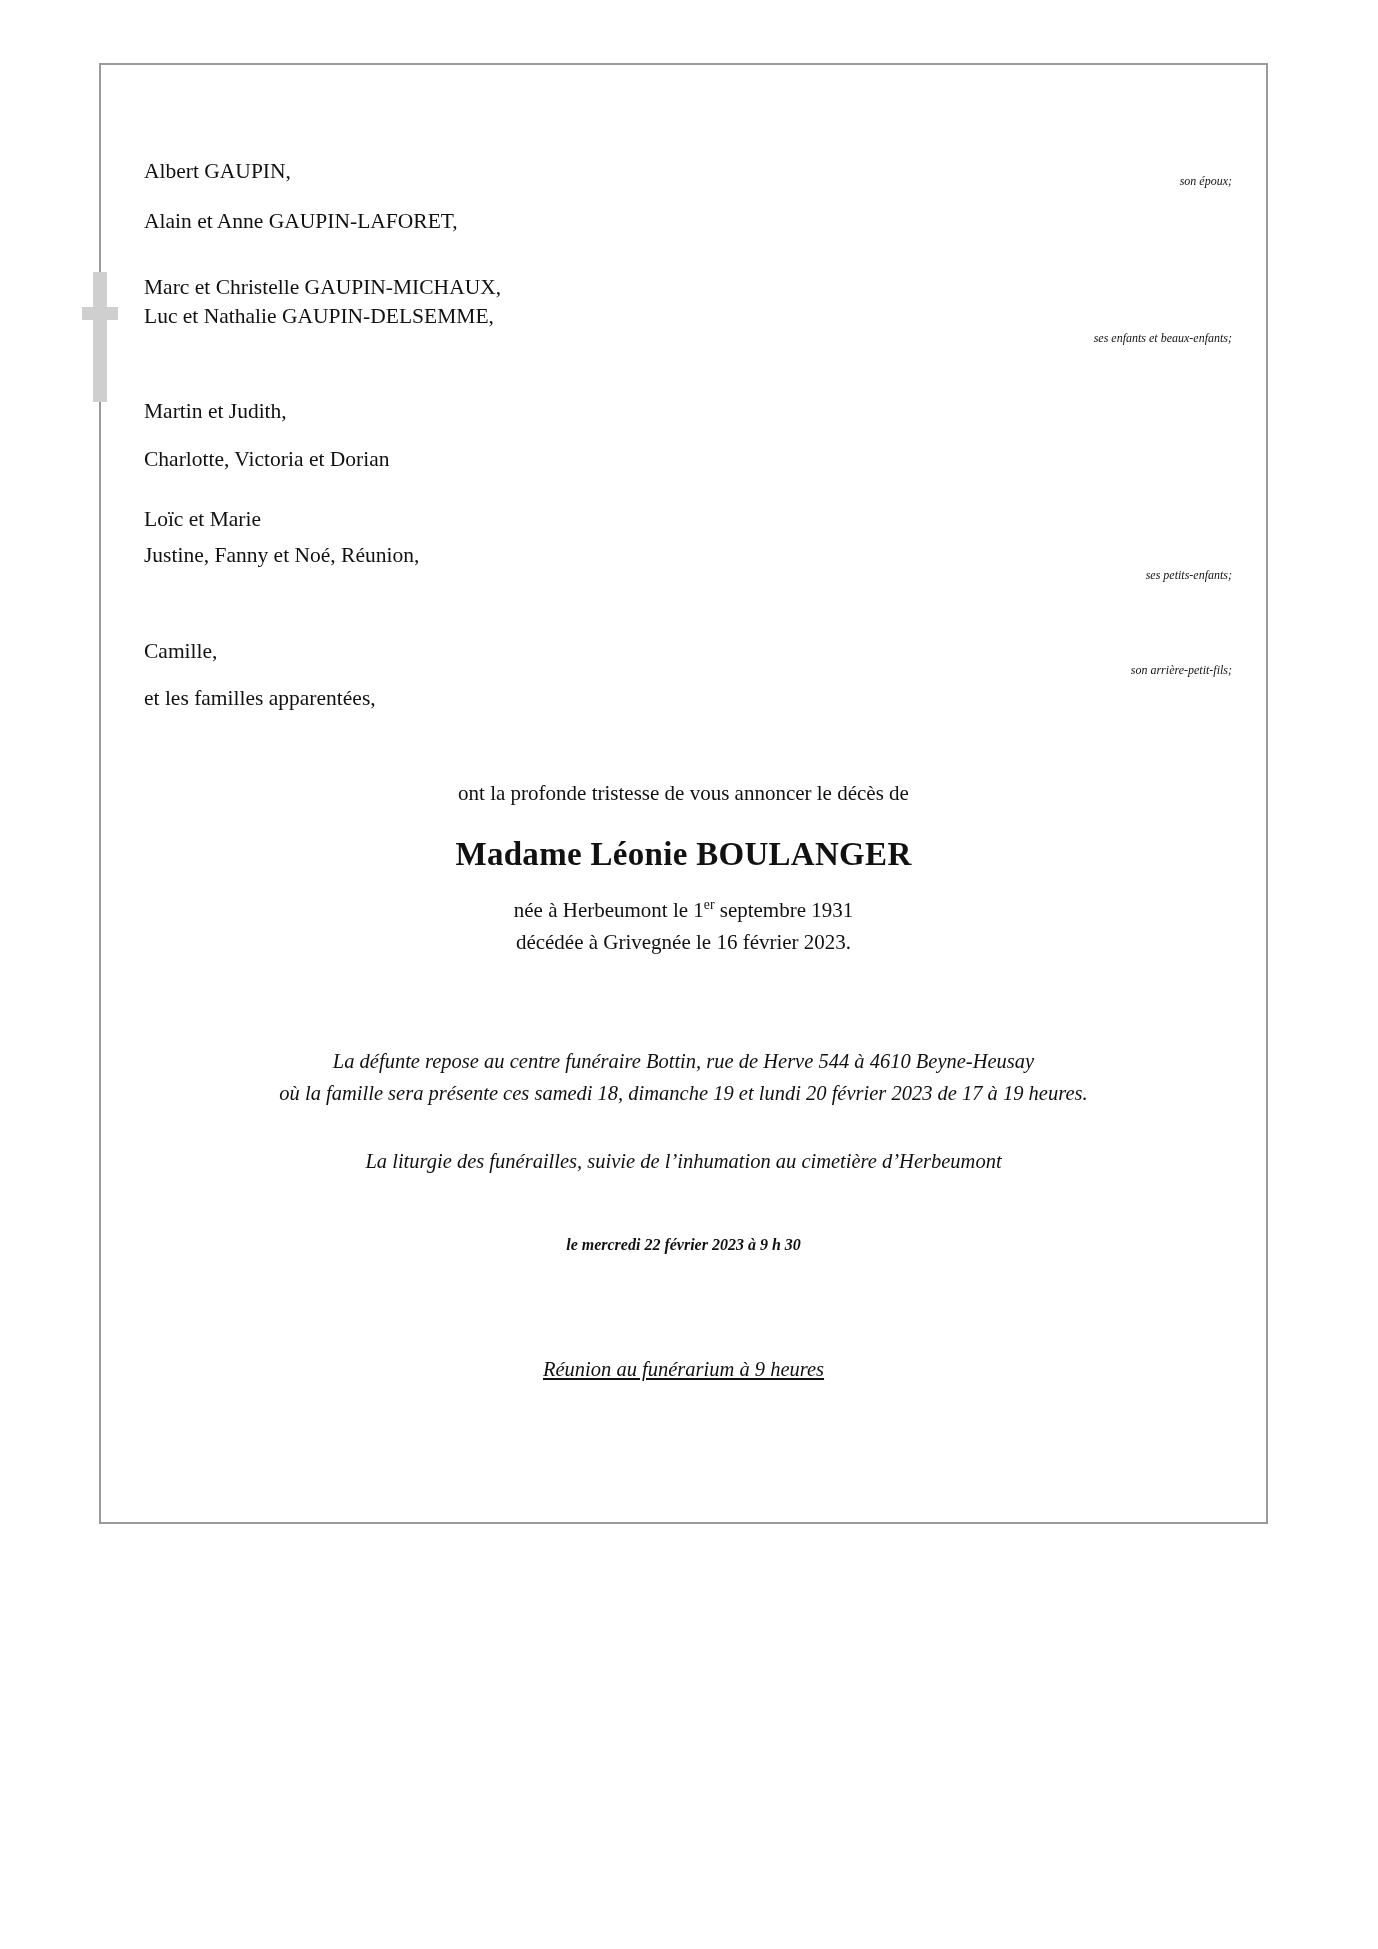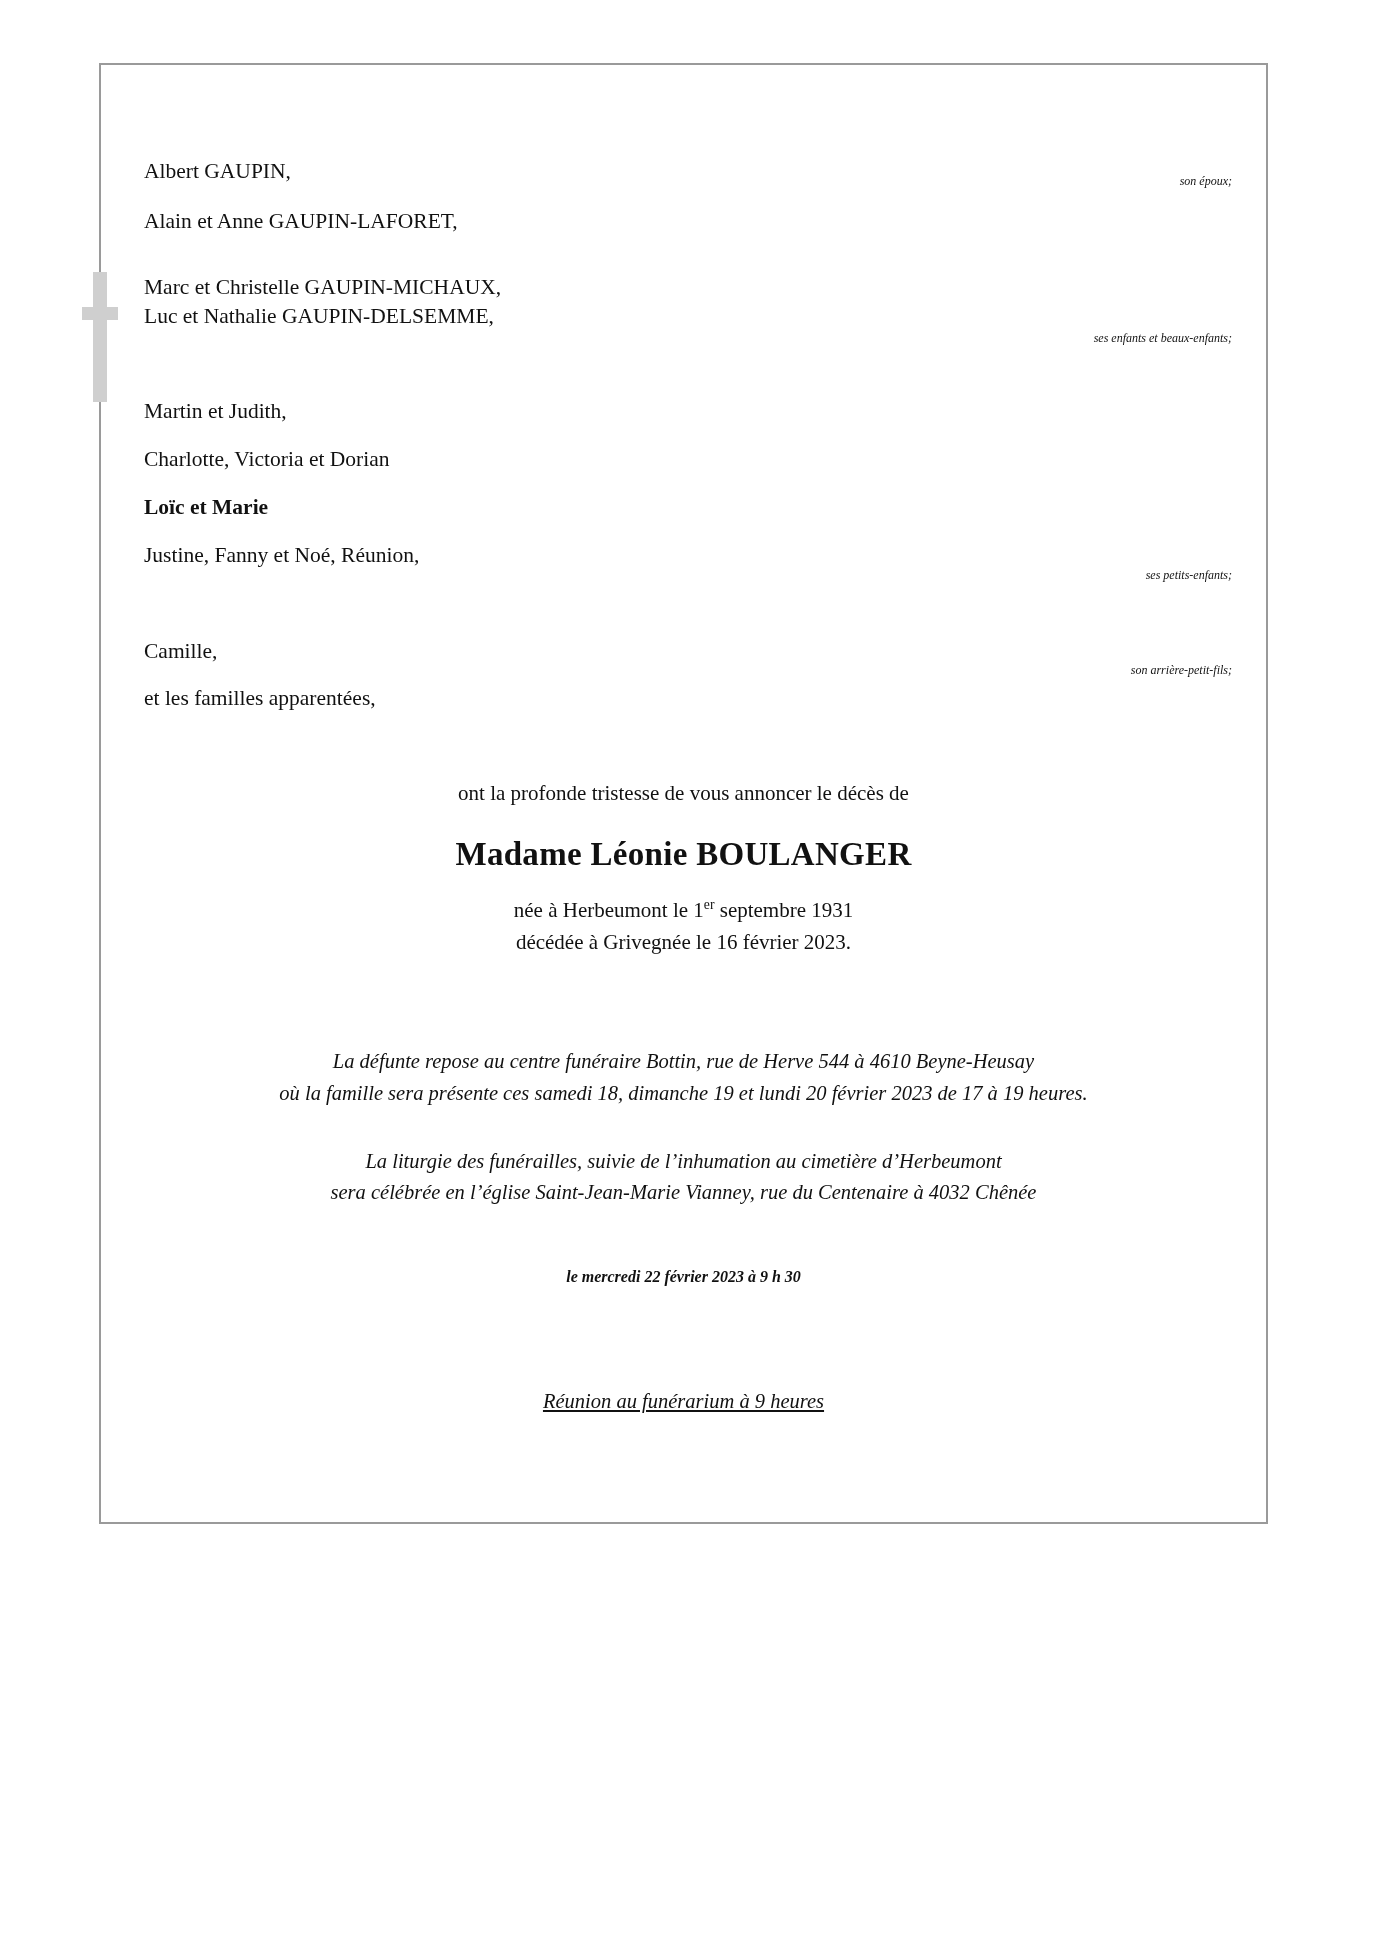--- a/index.html
+++ b/index.html
@@ -86,21 +86,21 @@
     line-height: 1.25;
     white-space: nowrap;
   }
 
   .r1 { top: 0px; }
   .r2 { top: 50px; }
   .r3 { top: 116px; }
   .r4 { top: 145px; }
   .r5 { top: 240px; }
   .r6 { top: 288px; }
-  .r7 { top: 336px; font-weight: bold; }
+  .r7 { top: 348px; }
   .r8 { top: 384px; }
   .r9 { top: 480px; }
   .r10 { top: 527px; }
 
   .rel-epoux   { top: 16px; }
   .rel-enfants { top: 173px; }
   .rel-petits  { top: 410px; }
   .rel-arriere { top: 505px; }
 
   
@@ -193,21 +193,20 @@
       <div class="deceased-name">Madame Léonie BOULANGER</div>
       <div class="birth">née à Herbeumont le 1<sup style="font-size:0.65em;">er</sup> septembre 1931</div>
       <div class="death">décédée à Grivegnée le 16 février 2023.</div>
     </div>
 
     <div class="details">
       <p>La défunte repose au centre funéraire Bottin, rue de Herve 544 à 4610 Beyne-Heusay</p>
       <p>où la famille sera présente ces samedi 18, dimanche 19 et lundi 20 février 2023 de 17 à 19 heures.</p>
       <div class="gap"></div>
       <p>La liturgie des funérailles, suivie de l’inhumation au cimetière d’Herbeumont</p>
-      <p>sera célébrée en l’église Saint-Jean-Marie Vianney, rue du Centenaire à 4032 Chênée</p>
       <div class="block-gap-lg"></div>
       <p class="bold">le mercredi 22 février 2023 à 9 h 30</p>
       <div class="block-gap-xl"></div>
       <p class="underline">Réunion au funérarium à 9 heures</p>
     </div>
 
   </div>
 </div>
 
 </body></html>

